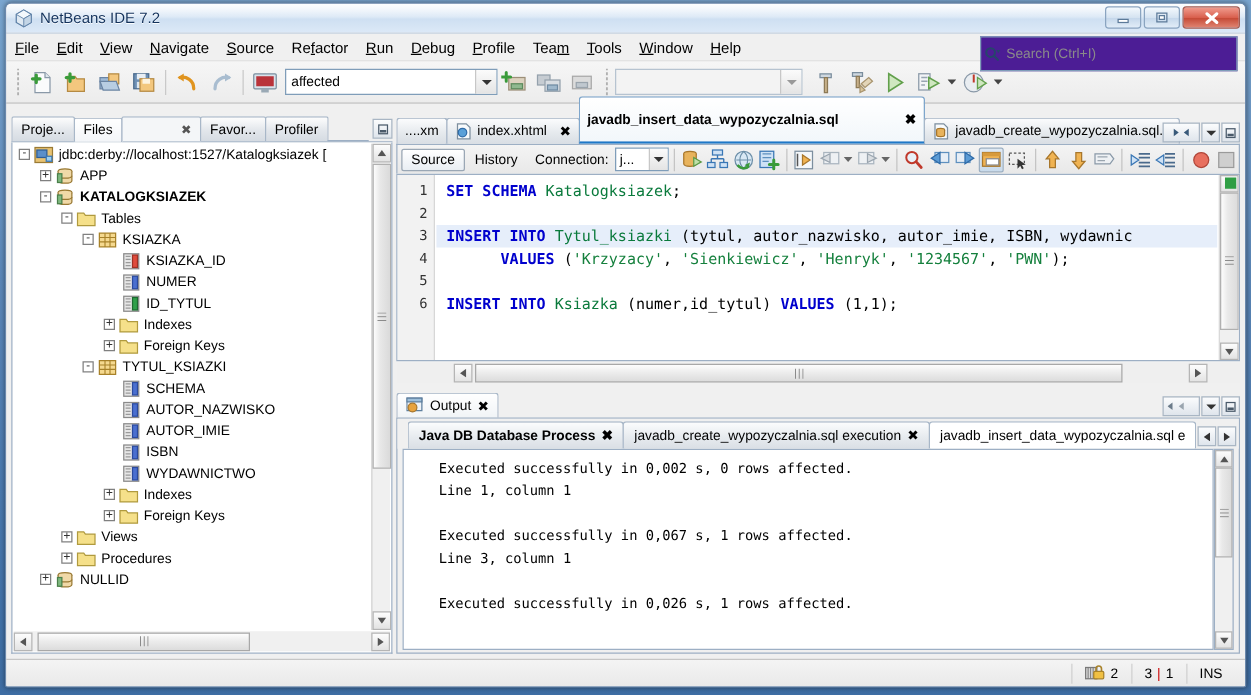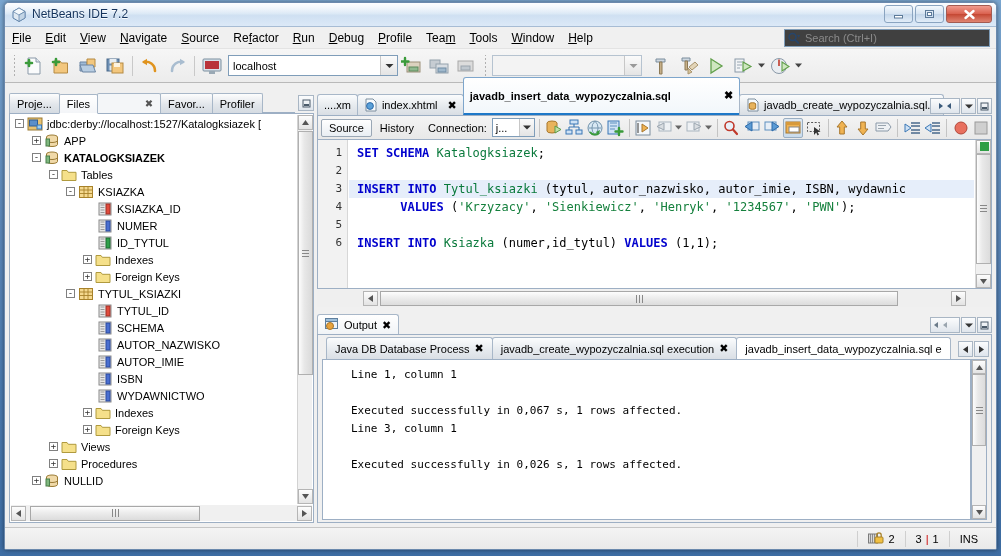--- a/index.html
+++ b/index.html
@@ -73,22 +73,22 @@
   .menu-item {
     padding: 3px 7px 3px 7px;
     font-size: 12px;
     color: #000;
     white-space: nowrap;
     cursor: default;
   }
   .menu-item u { text-decoration: underline; }
   #searchbox {
     position: absolute; right: 6px; top: 2px;
-    width: 206px; height: 18px;
-    background: #404040;
+    width: 206px; height: 28px;
+    background: #4c1d95;
     border: 1px solid #7f9db9;
     display: flex; align-items: center;
   }
   #searchbox .sicon { width:18px; height:16px; display:flex; align-items:center; justify-content:center; }
   #searchbox .stext { color:#8a8a8a; font-size:11px; padding-left:2px;}
 
   
   #toolbar {
     height: 34px;
     background: linear-gradient(180deg,#f6f6f6,#ececec);
@@ -354,21 +354,21 @@
     padding-left:8px; position:relative;
     background: #f0f0f0;
   }
   .itab {
     height:22px; padding:0 8px; display:flex;align-items:center;gap:5px;
     font-size:11px; border:1px solid #a8b7c8; border-bottom:none;
     background: linear-gradient(180deg,#fbfcfd,#e7ebef 55%,#dadfe5);
     border-radius:3px 3px 0 0; margin-right:-1px; white-space:nowrap;
   }
   .itab.active { background: #fff; font-weight:normal; }
-  .itab.bold { font-weight:normal;text-align:right; }
+  .itab.bold { font-weight:bold;text-align:right; }
   .itab-nav { position:absolute; right:2px; bottom:2px; display:flex; gap:1px; }
   #output-text {
     position:absolute; left:4px; right:20px; top:24px; bottom:2px;
     background:#fff; border:1px solid #9dafc4;
     font-family: "DejaVu Sans Mono", monospace;
     font-size:11px; padding: 6px 0 0 28px;
     overflow:hidden; white-space:pre; color:#000;
   }
   #output-text div { height:18px; line-height:18px; }
   #output-vscroll {
@@ -501,21 +501,21 @@
 
     <div class="tb-btn">
       <svg width="22" height="22" viewBox="0 0 22 22">
         <rect x="2" y="4" width="18" height="12" rx="1" fill="#d9e2ea" stroke="#7b8f9f"></rect>
         <rect x="4" y="6" width="14" height="8" fill="#b9333a"></rect>
         <rect x="8" y="16" width="6" height="3" fill="#9aa9b5"></rect>
       </svg>
     </div>
 
     <div class="tb-combo" style="width:170px;margin-left:2px;">
-      <span>localhost</span>
+      <span>affected</span>
       <span class="arrow">
         <svg width="9" height="6" viewBox="0 0 9 6">
             <path d="M0.5 1 L4.5 5 L8.5 1 z" fill="#333"></path>
           </svg>
       </span>
     </div>
 
     <div class="tb-btn">
       <svg width="22" height="22" viewBox="0 0 22 22">
         <rect x="6" y="7" width="13" height="10" fill="#dcd2bf" stroke="#9c8f78"></rect>
@@ -726,30 +726,20 @@
                   <path d="M1.5 6 h13 M1.5 9.5 h13 M6 2.5 v11 M10 2.5 v11" stroke="#a8822a" stroke-width=".9"></path>
                 </svg></span>
               <span class="lbl">TYTUL_KSIAZKI</span>
             </div>
             <div class="tnode">
               <span class="spacer" style="width: 72px;"></span>
               <span style="width: 11px; display: inline-block;"></span>
               <span class="icn"><svg width="16" height="16" viewBox="0 0 16 16">
                   <rect x="2" y="2" width="12" height="12" fill="#e6e6e6" stroke="#8a8a8a"></rect>
                   <path d="M3.5 4 h4 M3.5 6.5 h4 M3.5 9 h4 M3.5 11.5 h4" stroke="#9a9a9a" stroke-width="1"></path>
-                  <rect x="9" y="3" width="4" height="10" fill="#e04b3c" stroke="#9e3126"></rect>
-                </svg></span>
-              <span class="lbl">TYTUL_ID</span>
-            </div>
-            <div class="tnode">
-              <span class="spacer" style="width: 72px;"></span>
-              <span style="width: 11px; display: inline-block;"></span>
-              <span class="icn"><svg width="16" height="16" viewBox="0 0 16 16">
-                  <rect x="2" y="2" width="12" height="12" fill="#e6e6e6" stroke="#8a8a8a"></rect>
-                  <path d="M3.5 4 h4 M3.5 6.5 h4 M3.5 9 h4 M3.5 11.5 h4" stroke="#9a9a9a" stroke-width="1"></path>
                   <rect x="9" y="3" width="4" height="10" fill="#4a6fd0" stroke="#2b4a9e"></rect>
                 </svg></span>
               <span class="lbl">SCHEMA</span>
             </div>
             <div class="tnode">
               <span class="spacer" style="width: 72px;"></span>
               <span style="width: 11px; display: inline-block;"></span>
               <span class="icn"><svg width="16" height="16" viewBox="0 0 16 16">
                   <rect x="2" y="2" width="12" height="12" fill="#e6e6e6" stroke="#8a8a8a"></rect>
                   <path d="M3.5 4 h4 M3.5 6.5 h4 M3.5 9 h4 M3.5 11.5 h4" stroke="#9a9a9a" stroke-width="1"></path>
@@ -1183,21 +1173,21 @@
                     <path d="M0 3.5 L5 0 L5 7 z" fill="#333"></path>
                   </svg>
   </div>
   <div class="navbtn">
     <svg width="5" height="7" viewBox="0 0 5 7">
                     <path d="M5 3.5 L0 0 L0 7 z" fill="#333"></path>
                   </svg>
   </div>
               </div>
             </div>
-          <div id="output-text"><div>Line 1, column 1</div><div></div><div>Executed successfully in 0,067 s, 1 rows affected.</div><div>Line 3, column 1</div><div></div><div>Executed successfully in 0,026 s, 1 rows affected.</div></div>
+          <div id="output-text"><div>Executed successfully in 0,002 s, 0 rows affected.</div><div>Line 1, column 1</div><div></div><div>Executed successfully in 0,067 s, 1 rows affected.</div><div>Line 3, column 1</div><div></div><div>Executed successfully in 0,026 s, 1 rows affected.</div></div>
           <div id="output-vscroll">
             <div style="position:absolute;left:0;top:0;width:14px;height:14px;background:linear-gradient(180deg,#fdfdfd,#e3e3e3);border:1px solid #b5b5b5;display:flex;align-items:center;justify-content:center;">
               <svg width="7" height="5" viewBox="0 0 7 5">
                   <path d="M3.5 0 L7 5 L0 5 z" fill="#555"></path>
                 </svg>
             </div>
             <div style="position:absolute;left:0;top:14px;width:14px;height:72px;background:linear-gradient(90deg,#fdfdfd,#e9e9e9 40%,#dcdcdc);border:1px solid #b0b0b0;">
               <div style="width:7px;height:8px;margin:32px auto 0;background-image:linear-gradient(#888 1px,transparent 1px);background-size:7px 3px;"></div>
             </div>
             <div style="position:absolute;left:0;bottom:0;width:14px;height:14px;background:linear-gradient(180deg,#fdfdfd,#e3e3e3);border:1px solid #b5b5b5;display:flex;align-items:center;justify-content:center;">

